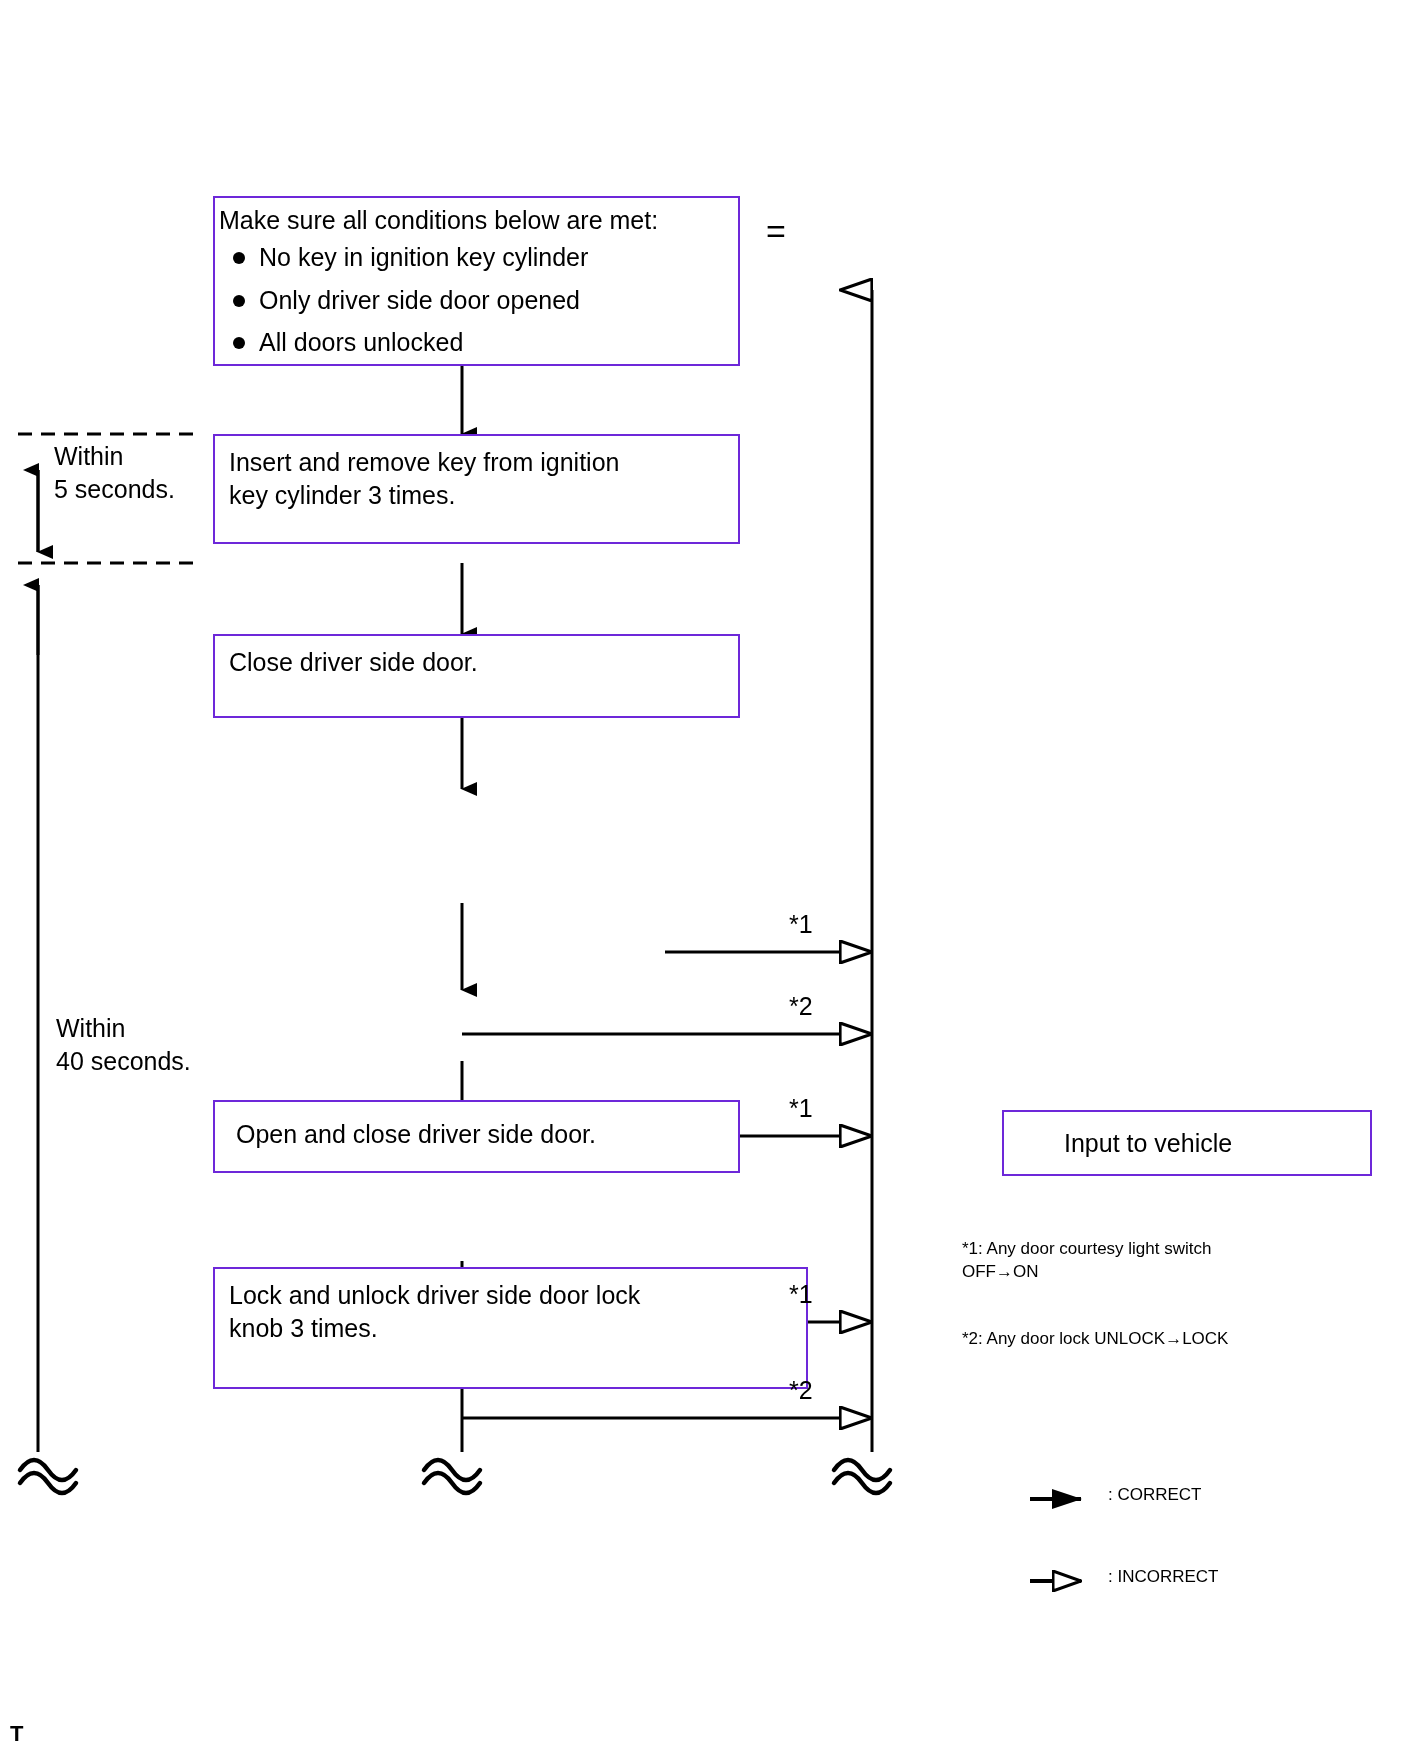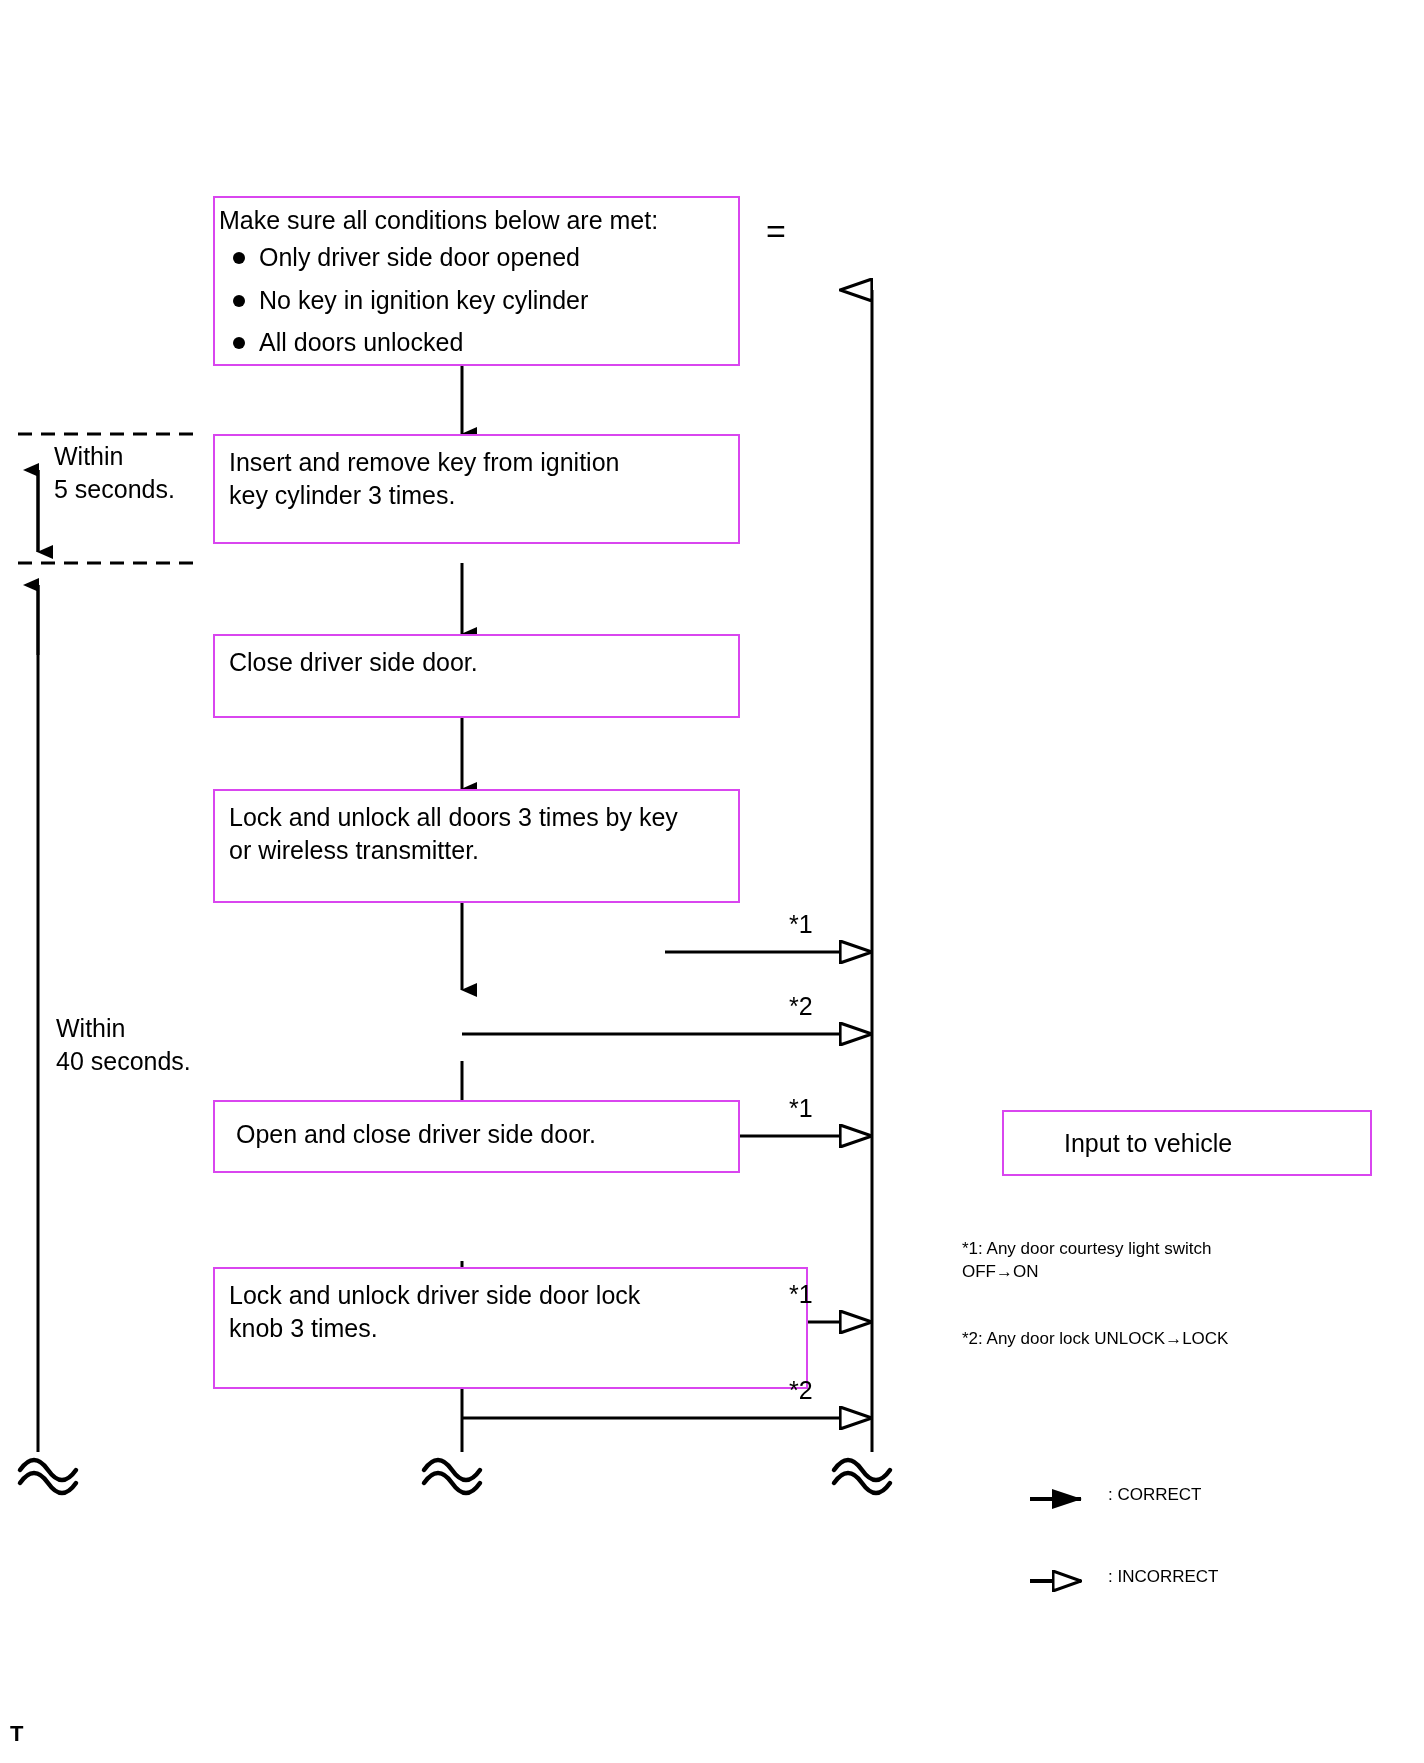--- a/index.html
+++ b/index.html
@@ -22,21 +22,21 @@
     position: absolute;
     left: 0;
     top: 0;
     width: 1424px;
     height: 1763px;
     pointer-events: none;
   }
   .node {
     position: absolute;
     box-sizing: border-box;
-    border: 2px solid #d946ef;
+    border: 2px solid #6d28d9;
     background: #ffffff;
     font-size: 25px;
     line-height: 1.32;
     color: #000;
   }
   .node .txt {
     display: block;
     padding: 10px 0 0 14px;
     white-space: pre-line;
   }
@@ -185,49 +185,45 @@
       <line x1="1030" y1="1499" x2="1081" y2="1499" marker-end="url(#solidArrowRightLg)"></line>
       <line x1="1030" y1="1581" x2="1081" y2="1581" marker-end="url(#hollowArrowRightLg)"></line>
     </g>
   </svg>
 
   <div class="node" style="left:213px; top:196px; width:527px; height:170px;">
     <span class="cond-title">Make sure all conditions below are met:</span>
     <ul class="bullets">
       <li>
         <span class="dot"></span>
-        <span>Only driver side door opened</span>
+        <span>No key in ignition key cylinder</span>
       </li>
       <li>
         <span class="dot"></span>
-        <span>No key in ignition key cylinder</span>
+        <span>Only driver side door opened</span>
       </li>
       <li>
         <span class="dot"></span>
         <span>All doors unlocked</span>
       </li>
     </ul>
   </div>
 
   <div class="eqsign" style="left:766px; top:214px;">=</div>
 
 
   <div class="node" style="left:213px; top:434px; width:527px; height:110px;">
     <span class="txt">Insert and remove key from ignition
 key cylinder 3 times.</span>
   </div>
 
   <div class="node" style="left:213px; top:634px; width:527px; height:84px;">
     <span class="txt">Close driver side door.</span>
   </div>
 
-  <div class="node" style="left:213px; top:789px; width:527px; height:114px;">
-    <span class="txt">Lock and unlock all doors 3 times by key
-or wireless transmitter.</span>
-  </div>
 
   <div class="node" style="left:213px; top:1100px; width:527px; height:73px;padding-left:7px;">
     <span class="txt" style="padding-top:16px;">Open and close driver side door.</span>
   </div>
 
   <div class="node" style="left:213px; top:1267px; width:595px; height:122px;">
     <span class="txt">Lock and unlock driver side door lock
 knob 3 times.</span>
   </div>
 

